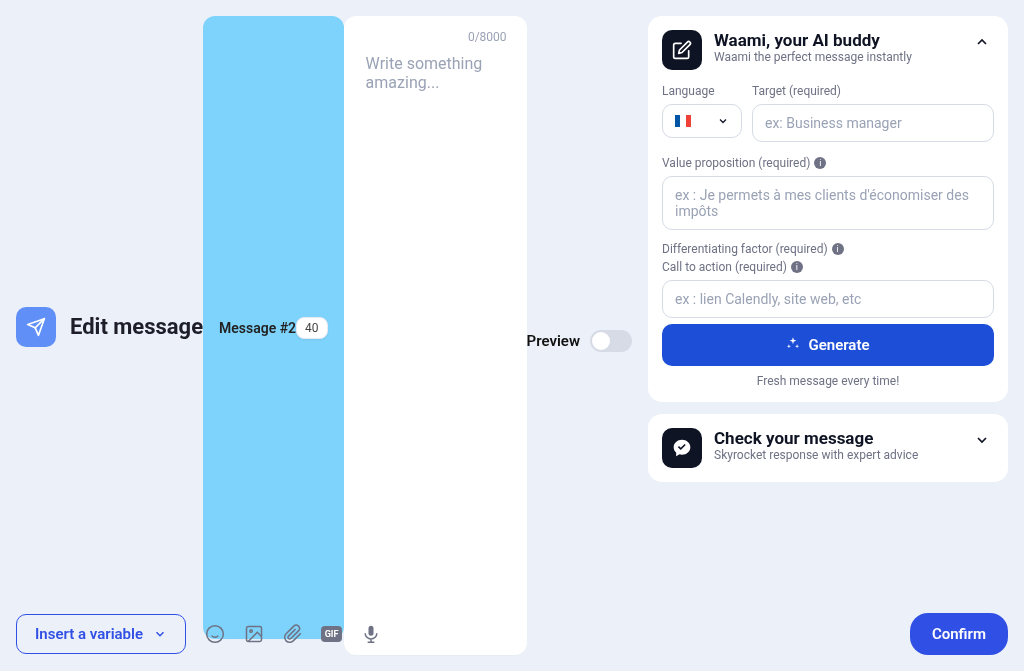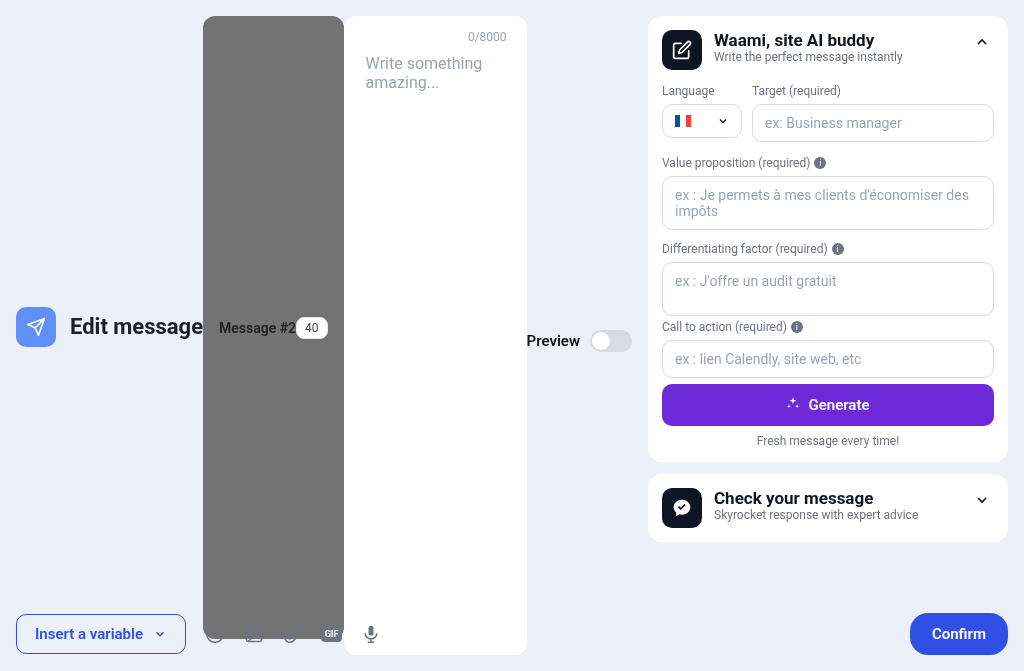--- a/index.html
+++ b/index.html
@@ -7,21 +7,21 @@
 
     .app { display: flex; padding: 16px; gap: 16px; height: 100%; }
     .left { flex: 1; display: flex; flex-direction: row; }
     .right { width: 360px; display: flex; flex-direction: column; gap: 12px; }
 
     .header { display: flex; align-items: center; gap: 14px; margin-bottom: 18px; }
     .send-icon-btn { width: 40px; height: 40px; background: #6090f7; border-radius: 10px; display: flex; align-items: center; justify-content: center; color: #fff; }
     .page-title { font-size: 22px; font-weight: 700; color: #1e1e2a; }
 
     .row-inputs { display: flex; gap: 16px; margin-bottom: 16px; }
-    .message-chip { flex: 1; background: #737373; border-radius: 12px; padding: 14px 16px; display: flex; align-items: center; justify-content: space-between; box-shadow: 0 1px 1px rgba(0,0,0,0.02); }
+    .message-chip { flex: 1; background: #7dd3fc; border-radius: 12px; padding: 14px 16px; display: flex; align-items: center; justify-content: space-between; box-shadow: 0 1px 1px rgba(0,0,0,0.02); }
     .message-chip-label { font-size: 14px; font-weight: 600; color: #222; }
     .badge { background: #fff; border: 1px solid #e5e8f0; border-radius: 8px; padding: 3px 8px; font-size: 12px; color: #444; box-shadow: 0 1px 2px rgba(0,0,0,0.05); }
 
     .template-select { width: 230px; background: #fff; border-radius: 12px; padding: 14px 16px; display: flex; align-items: center; justify-content: space-between; color: #9aa3b5; font-size: 15px; cursor: pointer; box-shadow: 0 1px 1px rgba(0,0,0,0.02); }
 
     .editor { flex: 1; background: #fff; border-radius: 12px; padding: 18px 22px; position: relative; box-shadow: 0 1px 1px rgba(0,0,0,0.02); }
     .char-count { position: absolute; top: 14px; right: 20px; font-size: 12px; color: #9aa3b5; }
     .editor-placeholder { color: #9aa3b5; font-size: 16px; margin-top: 20px; }
 
     .preview-row { display: flex; align-items: center; justify-content: flex-end; gap: 10px; margin-top: 10px; }
@@ -50,21 +50,21 @@
     .field-label { font-size: 12px; color: #6e7284; display: flex; align-items: center; gap: 4px; }
     .info-dot { width: 12px; height: 12px; border-radius: 50%; background: #6e7284; color: #fff; font-size: 9px; display: inline-flex; align-items: center; justify-content: center; }
     .select-box, .text-input, .textarea-box {
       border: 1px solid #d7dbe6; border-radius: 10px; background: #fff; padding: 10px 12px; font-size: 14px; color: #333; width: 100%;
     }
     .select-box { display: flex; align-items: center; justify-content: space-between; cursor: pointer; gap: 8px; }
     .textarea-box { min-height: 52px; resize: none; }
     .text-input::placeholder, .textarea-box::placeholder { color: #9aa3b5; }
     .lang-flag { width: 16px; height: 12px; display: inline-block; background: linear-gradient(to right, #0055a4 33%, #fff 33% 66%, #ef4135 66%); }
 
-    .generate-btn { width: 100%; background: #6d28d9; color: #fff; border: none; border-radius: 10px; padding: 12px; font-size: 15px; font-weight: 600; display: flex; align-items: center; justify-content: center; gap: 8px; cursor: pointer; margin-top: 6px; }
+    .generate-btn { width: 100%; background: #1d4ed8; color: #fff; border: none; border-radius: 10px; padding: 12px; font-size: 15px; font-weight: 600; display: flex; align-items: center; justify-content: center; gap: 8px; cursor: pointer; margin-top: 6px; }
     .fresh-text { text-align: center; font-size: 12px; color: #6e7284; margin-top: 8px; }
   </style>
 </head>
 <body>
 
 <div class="app">
   <div class="left">
     <div class="header">
       <div class="send-icon-btn">
         <svg width="20" height="20" viewBox="0 0 24 24" fill="none" stroke="currentColor" stroke-width="2" stroke-linecap="round" stroke-linejoin="round">
@@ -96,22 +96,22 @@
   <div class="right">
     <div class="panel">
       <div class="panel-header">
         <div class="panel-icon">
           <svg width="20" height="20" viewBox="0 0 24 24" fill="none" stroke="currentColor" stroke-width="2" stroke-linecap="round" stroke-linejoin="round">
               <path d="M11 4H4a2 2 0 0 0-2 2v14a2 2 0 0 0 2 2h14a2 2 0 0 0 2-2v-7"></path>
               <path d="M18.5 2.5a2.12 2.12 0 0 1 3 3L12 15l-4 1 1-4 9.5-9.5z"></path>
             </svg>
         </div>
         <div class="panel-titles">
-          <div class="panel-title">Waami, site AI buddy</div>
-          <div class="panel-subtitle">Write the perfect message instantly</div>
+          <div class="panel-title">Waami, your AI buddy</div>
+          <div class="panel-subtitle">Waami the perfect message instantly</div>
         </div>
         <div class="chevron-toggle">
           <svg width="16" height="16" viewBox="0 0 24 24" fill="none" stroke="currentColor" stroke-width="2.5">
               <polyline points="18 15 12 9 6 15"></polyline>
             </svg>
         </div>
       </div>
 
       <div class="panel-body">
         <div class="field-row">
@@ -136,21 +136,20 @@
             <span class="info-dot">i</span>
           </span>
           <textarea class="textarea-box" placeholder="ex : Je permets à mes clients d'économiser des impôts" style=""></textarea>
         </div>
 
         <div class="field" style="margin-top:12px;">
           <span class="field-label">
             <span>Differentiating factor (required)</span>
             <span class="info-dot">i</span>
           </span>
-          <textarea class="textarea-box" placeholder="ex : J'offre un audit gratuit" style=""></textarea>
         </div>
 
         <div class="field" style="margin-top:4px;">
           <span class="field-label">
             <span>Call to action (required)</span>
             <span class="info-dot">i</span>
           </span>
           <input class="text-input" placeholder="ex : lien Calendly, site web, etc" style="">
         </div>
 

